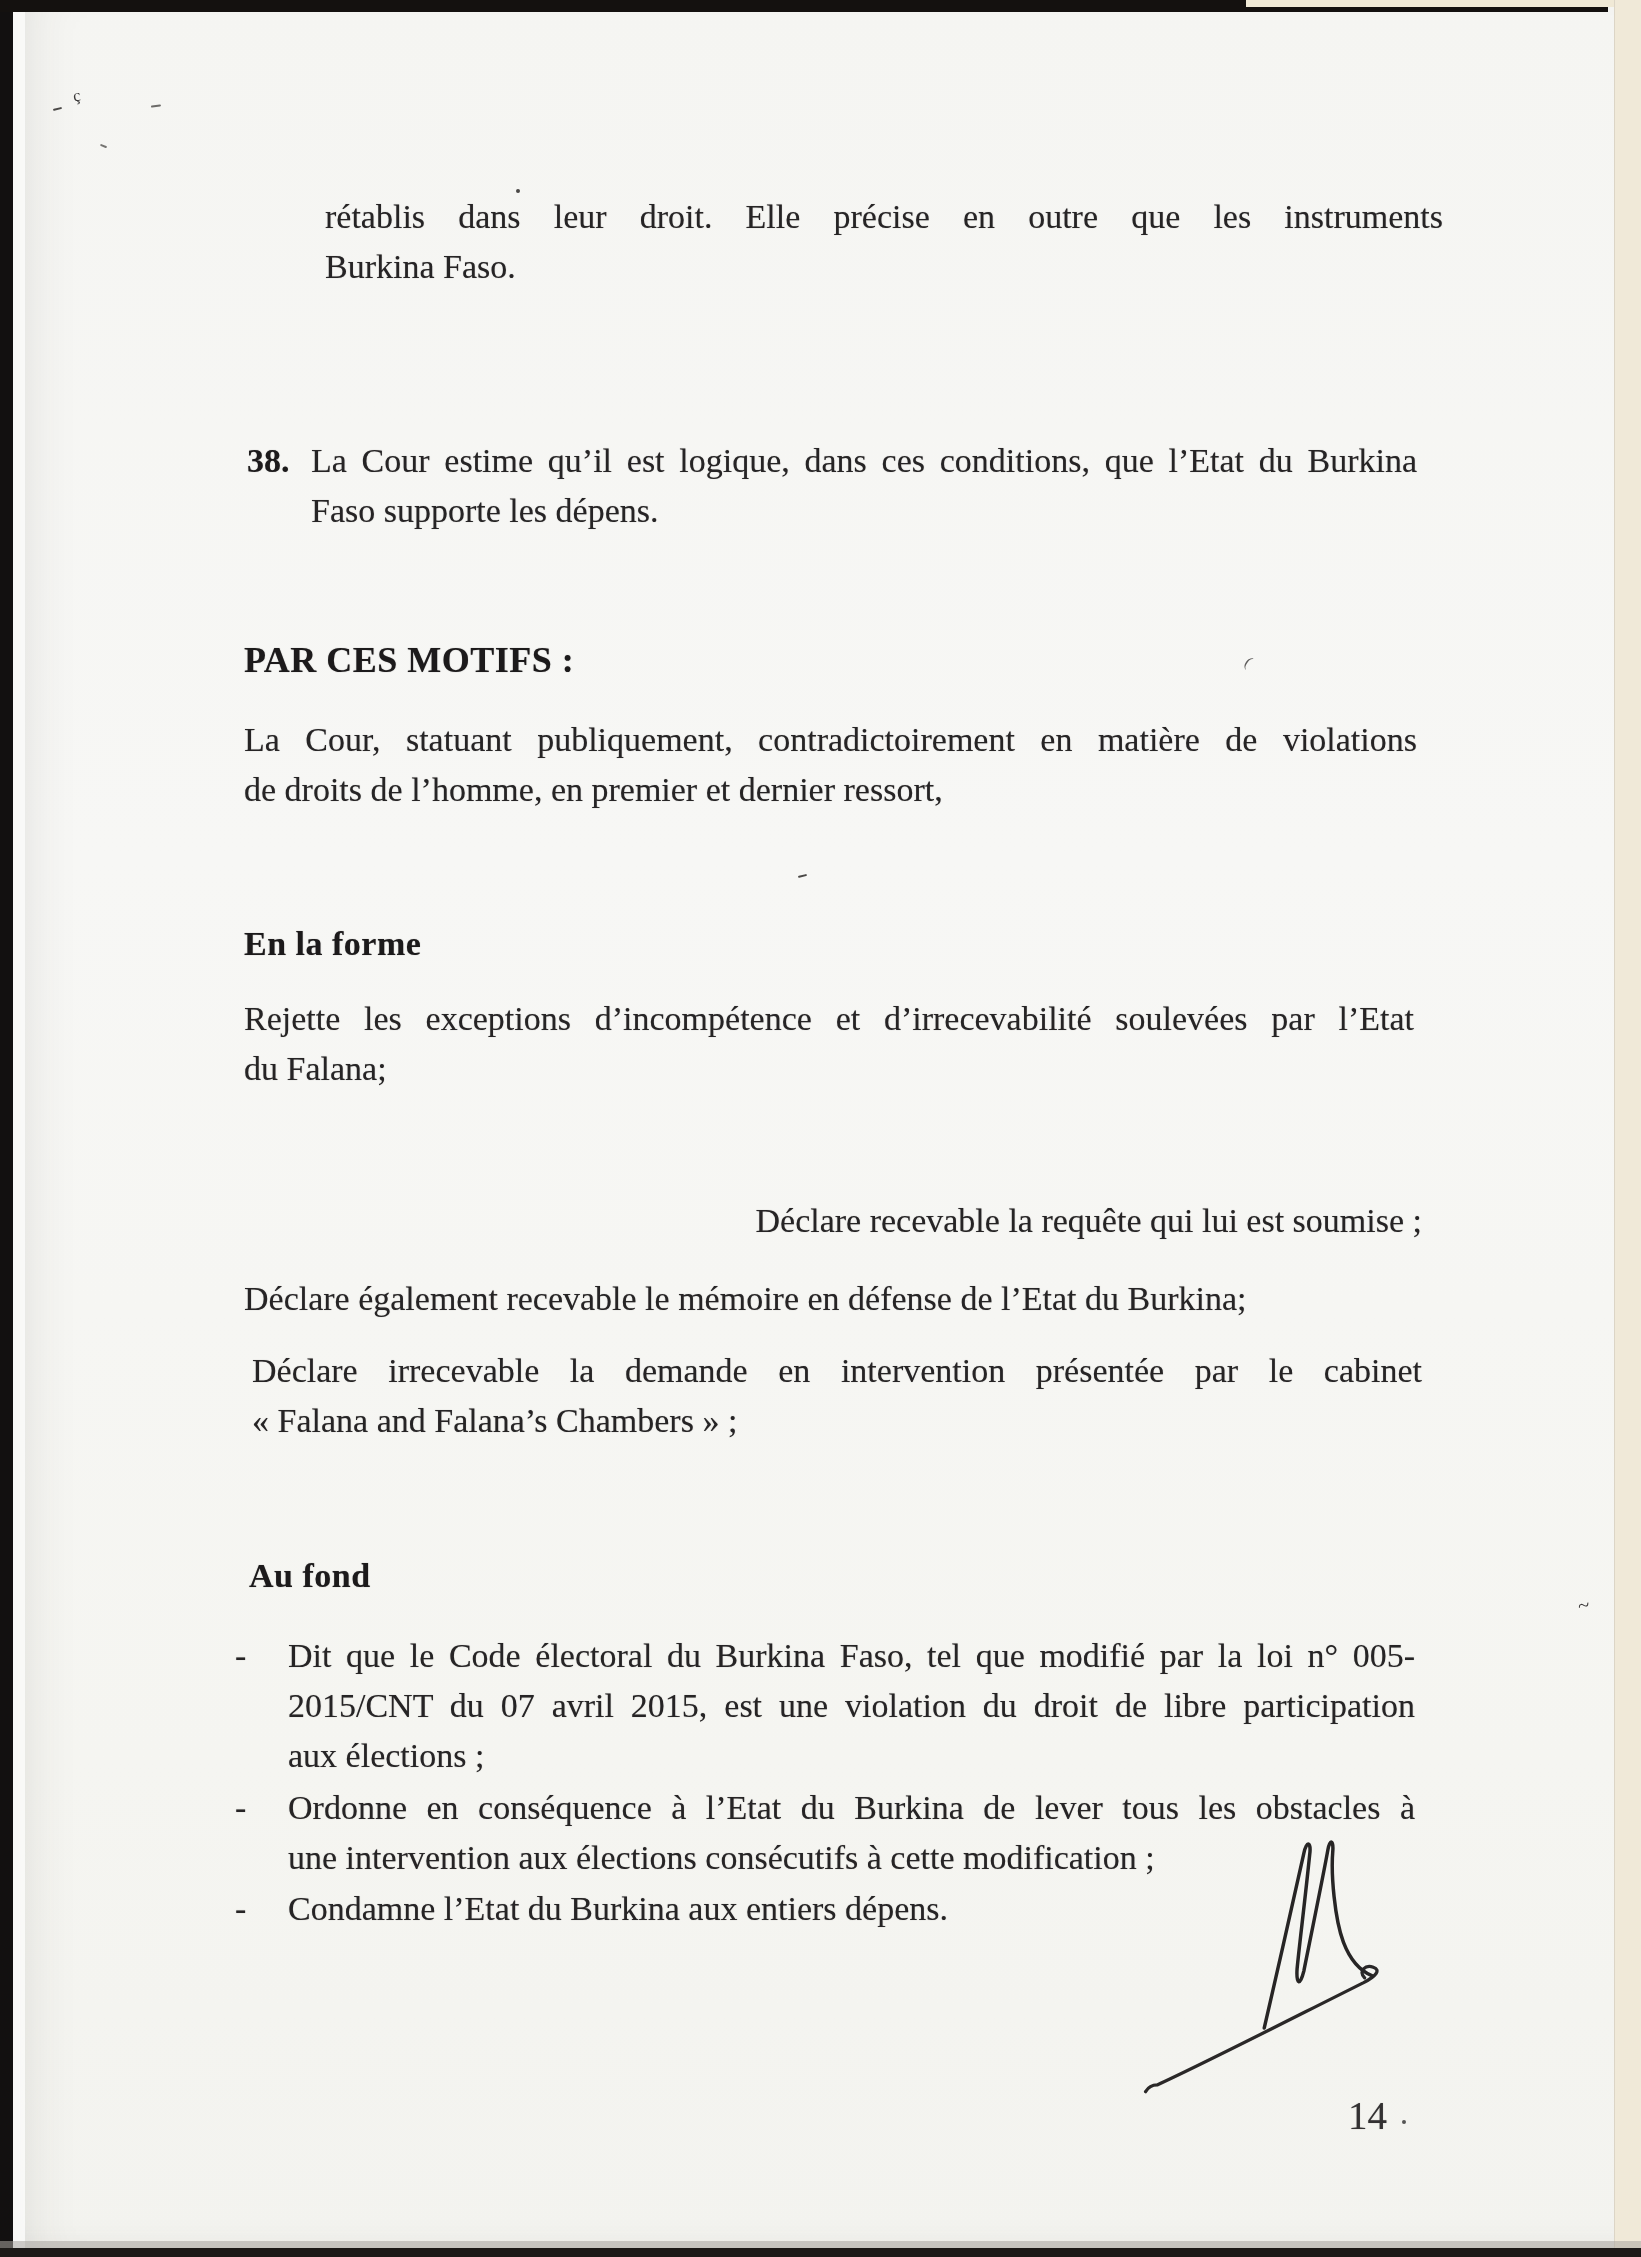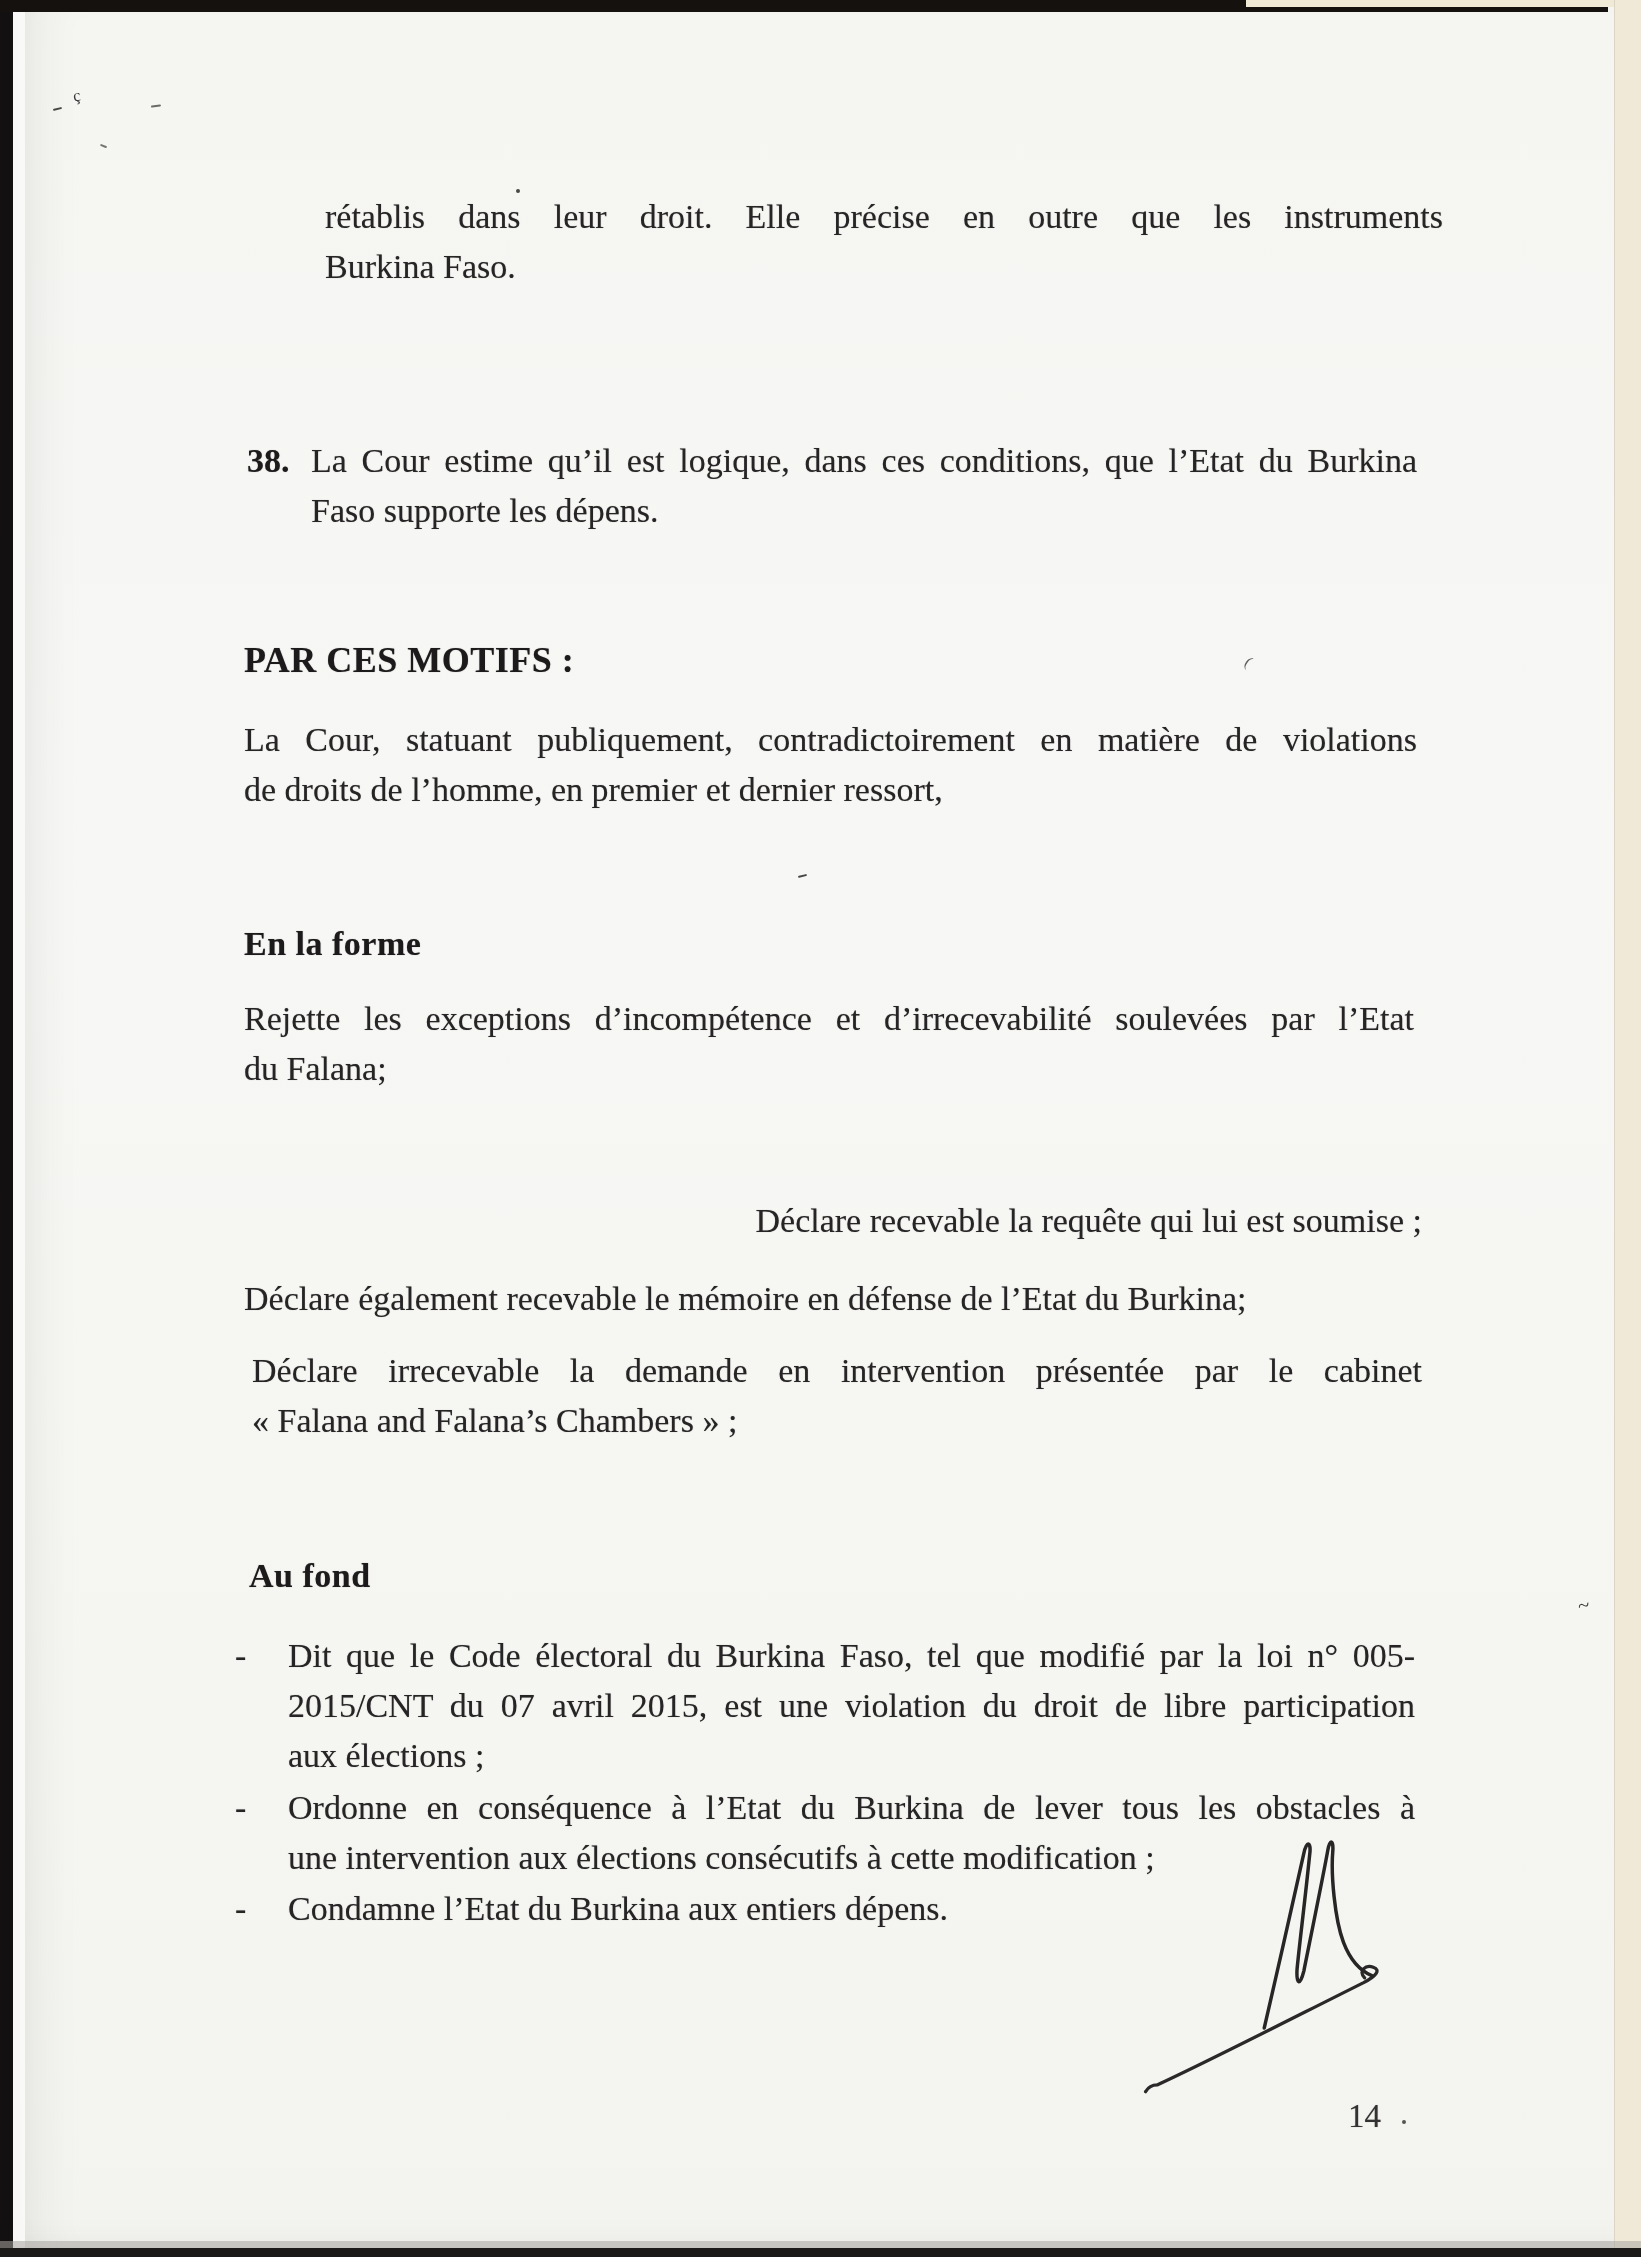--- a/index.html
+++ b/index.html
@@ -23,21 +23,21 @@
   #edge-left{left:0;top:0;width:12.6px;height:2257px;background:#121010;}
   #edge-left-strip{left:12.6px;top:0;width:12.6px;height:2257px;background:#fbfbfa;opacity:.85;}
   #edge-top{left:0;top:0;width:1608px;height:11.6px;background:#14110f;}
   #edge-top-cream{left:1246px;top:0;width:396px;height:6.8px;background:#f0e9d6;}
   #edge-right{left:1614px;top:0;width:27px;height:2257px;background:#f0e9d8;border-left:1.9px solid #dcd5c6;}
   #edge-bottom{left:0;top:2248px;width:1641px;height:9.7px;background:#1c1a18;}
   #edge-bottom-line{left:0;top:2241px;width:1641px;height:6.8px;background:#a9a6a0;opacity:.55;}
   .speck{position:absolute;color:#3a3838;}
   .dashspeck{position:absolute;background:#4a4846;border-radius:1.9px;}
   #sig{position:absolute;left:1134px;top:1830px;}
-  #page-num{position:absolute;left:1348px;top:2091px;font-size:33px;color:#333132;text-shadow:0 0 1px rgba(40,40,40,.4);}
+  #page-num{position:absolute;left:1348px;top:2091px;font-size:39px;color:#333132;text-shadow:0 0 1px rgba(40,40,40,.4);}
   #page-num-dot{position:absolute;left:1402px;top:2120px;width:3.9px;height:3.9px;background:#555;border-radius:50%;}
 </style>
 </head>
 <body>
 
 <div id="scan-page">
 
   <div class="blk txt" style="left:294px;top:192px;width:1118px;margin-left:31px;">
     <div class="jl">rétablis dans leur droit. Elle précise en outre que les instruments</div>
     <div>Burkina Faso.</div>

